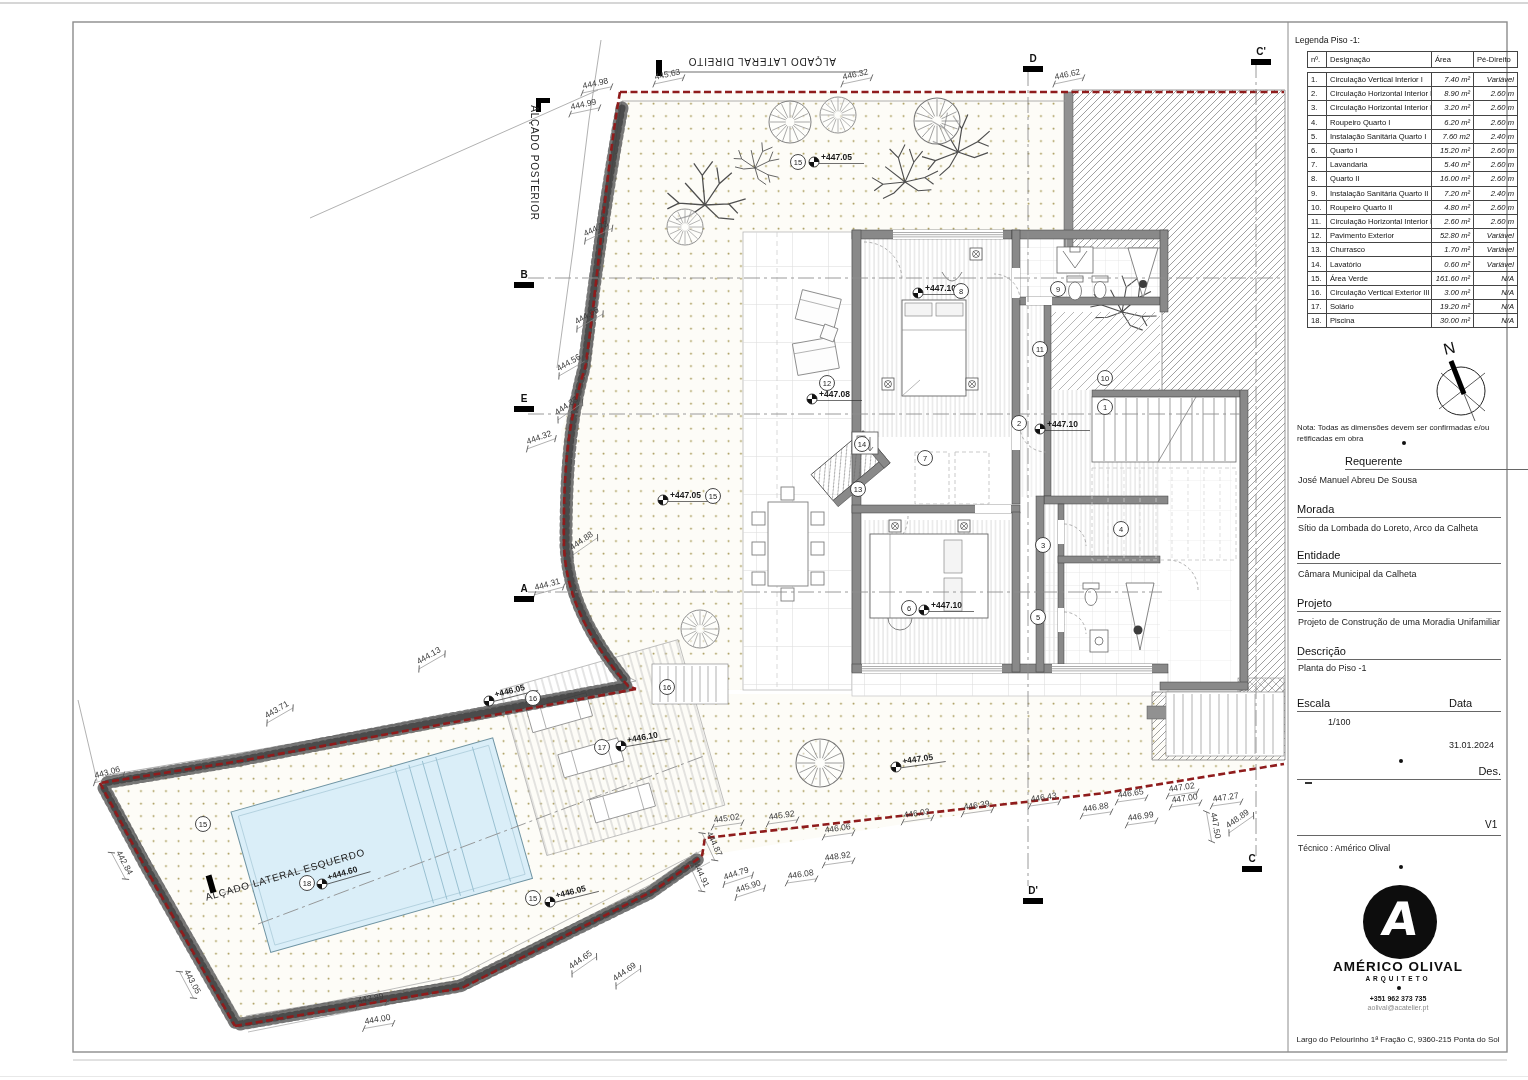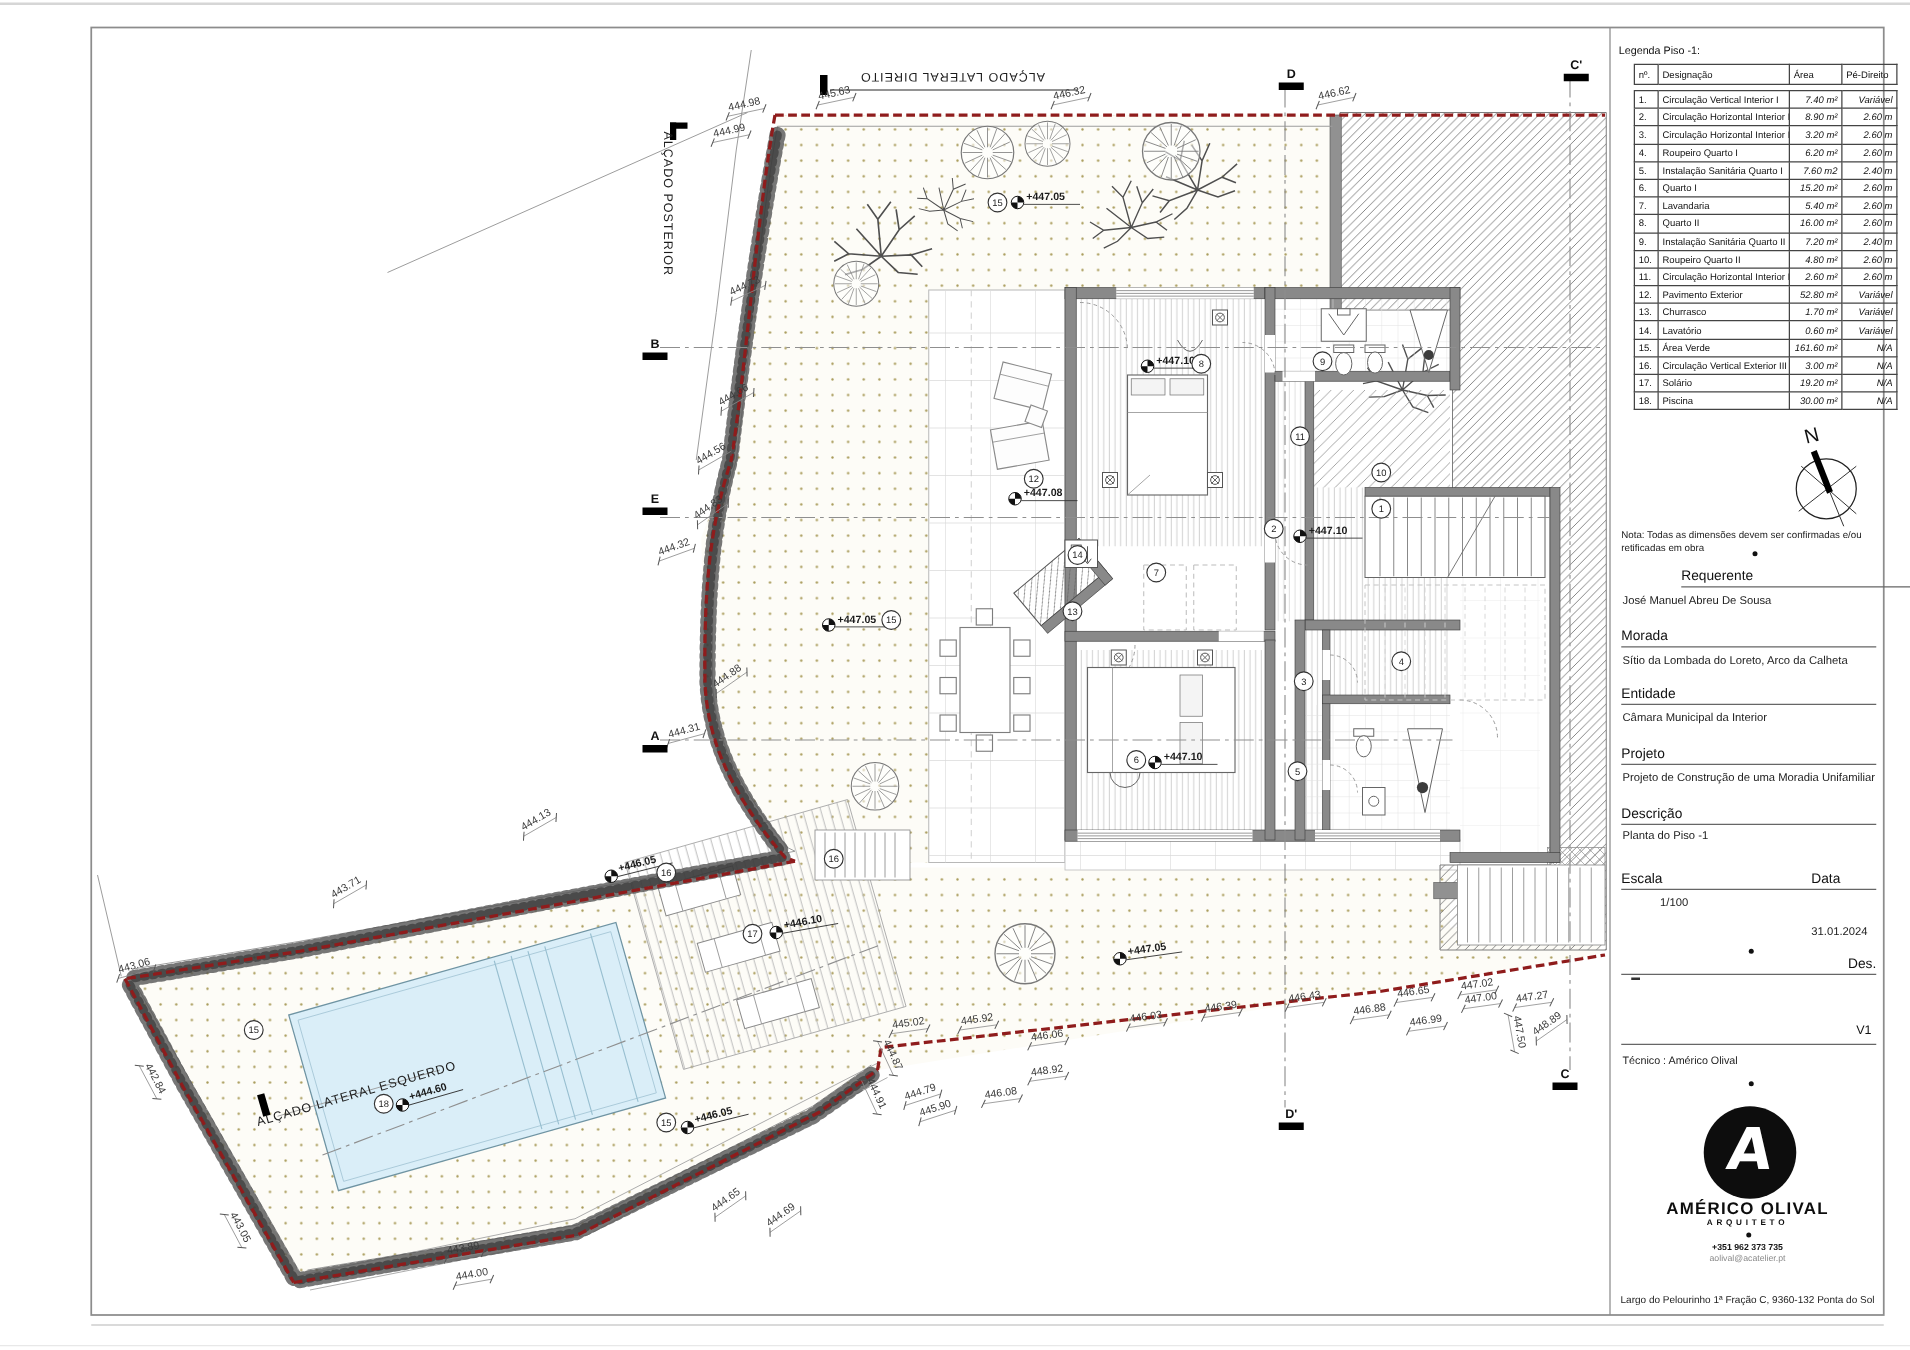--- a/index.html
+++ b/index.html
@@ -990,21 +990,21 @@
     <div class="abs tb-note" style="left:8px;top:400px;">Nota: Todas as dimensões devem ser confirmadas e/ou retificadas em obra</div>
     <div class="fold-dot" style="left:113px;top:418px;"></div>
 
     <div class="abs tb-label" style="left:8px;top:432px;margin-left:48px;">Requerente</div>
     <div class="abs tb-value" style="left:9px;top:452px;">José Manuel Abreu De Sousa</div>
 
     <div class="abs tb-label" style="left:8px;top:480px;">Morada</div>
     <div class="abs tb-value" style="left:9px;top:500px;">Sítio da Lombada do Loreto, Arco da Calheta</div>
 
     <div class="abs tb-label" style="left:8px;top:526px;">Entidade</div>
-    <div class="abs tb-value" style="left:9px;top:546px;">Câmara Municipal da Interior</div>
+    <div class="abs tb-value" style="left:9px;top:546px;">Câmara Municipal da Calheta</div>
 
     <div class="abs tb-label" style="left:8px;top:574px;">Projeto</div>
     <div class="abs tb-value" style="left:9px;top:594px;">Projeto de Construção de uma Moradia Unifamiliar</div>
 
     <div class="abs tb-label" style="left:8px;top:622px;">Descrição</div>
     <div class="abs tb-value" style="left:9px;top:640px;">Planta do Piso -1</div>
 
     <div class="abs tb-label" style="left:8px;top:674px;width:204px;">
       <span>Escala</span>
       <span style="position:absolute;left:152px;">Data</span>
@@ -1022,15 +1022,15 @@
     <div class="fold-dot" style="left:110px;top:842px;"></div>
 
     <div id="logo-circle">
       <span>A</span>
     </div>
     <div class="logo-name" style="top:936px;font-size:13.5px;letter-spacing:1px;">AMÉRICO OLIVAL</div>
     <div class="logo-name" style="top:952px;font-size:6.5px;letter-spacing:3px;">ARQUITETO</div>
     <div class="fold-dot" style="left:108px;top:963px;"></div>
     <div class="logo-contact" style="top:972px;font-size:7px;font-weight:bold;color:#111;">+351 962 373 735</div>
     <div class="logo-contact" style="top:981px;font-size:7px;color:#8a8a8a;">aolival@acatelier.pt</div>
-    <div class="tb-address" style="top:1012px;">Largo do Pelourinho 1ª Fração C, 9360-132 Ponta do Sol</div>
+    <div class="tb-address" style="top:1012px;">Largo do Pelourinho 1ª Fração C, 9360-215 Ponta do Sol</div>
   </div>
 </div>
 
 </body></html>

